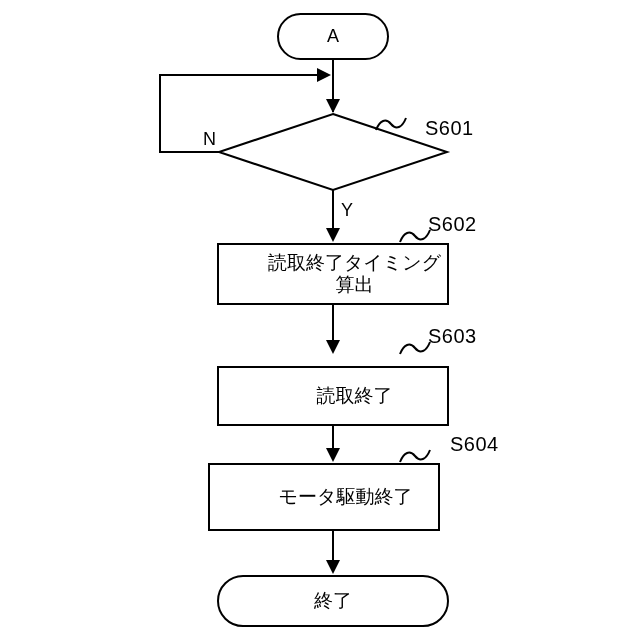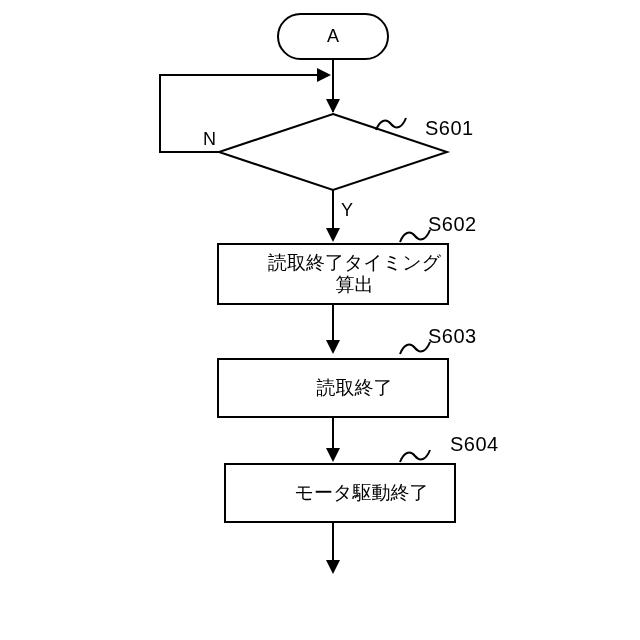--- a/index.html
+++ b/index.html
@@ -53,22 +53,22 @@
   }
   .step-id {
     position: absolute;
     font-size: 20px;
     color: #000;
     letter-spacing: 0.5px;
   }
   
   #start-node   { left: 277px; top: 13px;  width: 112px; height: 47px; border-radius: 24px; }
   #process-1    { left: 217px; top: 243px; width: 232px; height: 62px; }
-  #process-2    { left: 217px; top: 358px; width: 232px; height: 60px; text-align: right; }
-  #process-3    { left: 224px; top: 463px; width: 232px; height: 60px; }
+  #process-2    { left: 217px; top: 366px; width: 232px; height: 60px; text-align: right; }
+  #process-3    { left: 208px; top: 463px; width: 232px; height: 68px; }
   #end-node     { left: 217px; top: 575px; width: 232px; height: 52px; border-radius: 26px; font-size: 19px; }
   #decision-text{ left: 219px; top: 141px; width: 228px; }
   #label-no     { left: 203px; top: 129px; }
   #label-yes    { left: 341px; top: 200px; }
   #step-s601    { left: 425px; top: 101px; margin-top: 16px; }
   #step-s602    { left: 428px; top: 213px; text-align: center; }
   #step-s603    { left: 428px; top: 325px; }
   #step-s604    { left: 428px; top: 433px; margin-left: 22px; }
 </style>
 </head>
@@ -112,14 +112,15 @@
 
   <div id="step-s601" class="step-id">S601</div>
   <div id="step-s602" class="step-id">S602</div>
   <div id="step-s603" class="step-id">S603</div>
   <div id="step-s604" class="step-id">S604</div>
 
   <div id="process-1" class="node process">読取終了タイミング算出</div>
   <div id="process-2" class="node process">読取終了</div>
   <div id="process-3" class="node process">モータ駆動終了</div>
 
+  <div id="end-node" class="node terminator">終了</div>
 
 </div>
 
 </body></html>

